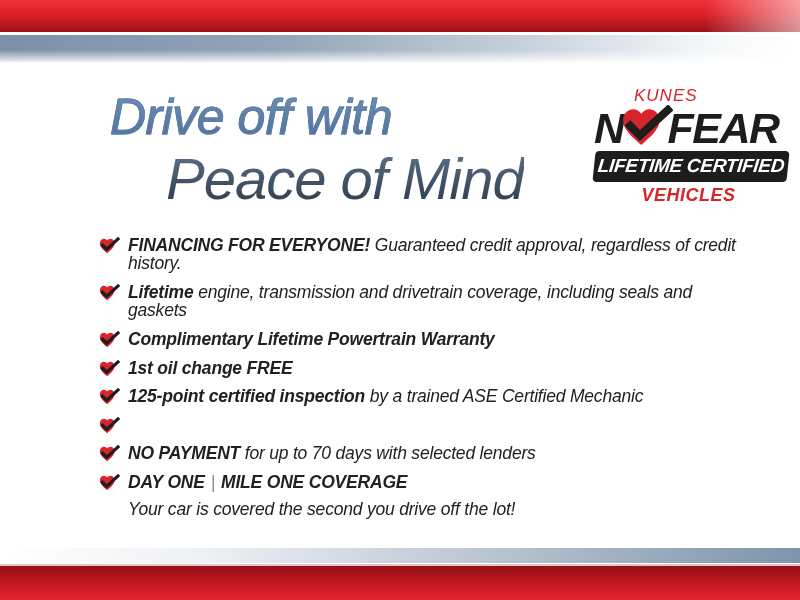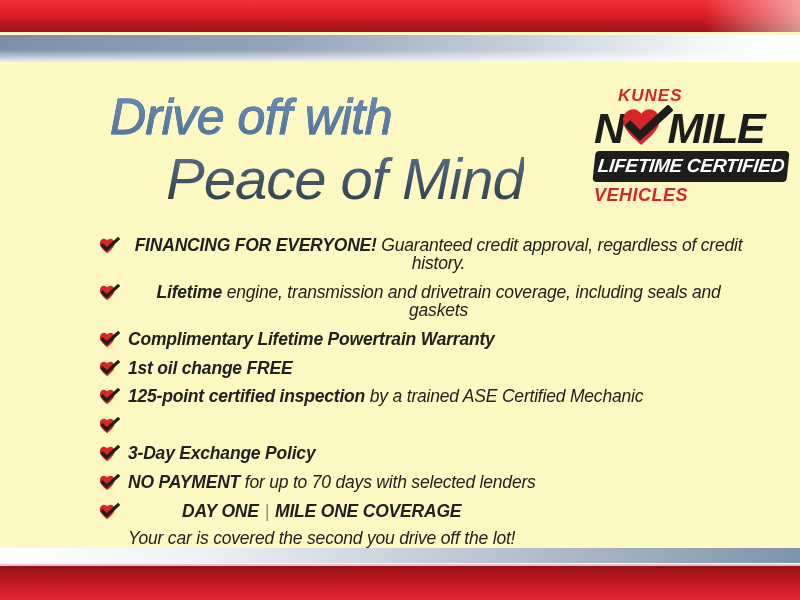--- a/index.html
+++ b/index.html
@@ -1,17 +1,17 @@
 <!DOCTYPE html>
 <html><head>
 <meta charset="utf-8">
 <style>
   html,body{margin:0;padding:0;background:#e9e9e9;}
   .stage{
-    position:relative;width:800px;height:600px;margin:0 auto;background:#fef9c3;
+    position:relative;width:800px;height:600px;margin:0 auto;background:#ffffff;
     overflow:hidden;font-family:"Liberation Sans",sans-serif;
   }
   
   .band{position:absolute;left:0;right:0;}
   .band-red-top{
     top:0;height:32px;
     background:
       linear-gradient(90deg, rgba(255,255,255,0) 88%, rgba(255,255,255,.55) 100%),
       linear-gradient(180deg,#ee3038 0%,#e02028 40%,#9e1117 100%);
   }
@@ -44,43 +44,43 @@
   @supports (-webkit-background-clip: text){
     .h1a{background:linear-gradient(180deg,#6f90b5 0%,#4e6f99 100%);
          -webkit-background-clip:text;background-clip:text;-webkit-text-fill-color:transparent;
          -webkit-text-stroke:0.9px #5b7ea7;}
     .h1b{background:linear-gradient(180deg,#5d7289 0%,#46586c 45%,#2f3c4a 100%);
          -webkit-background-clip:text;background-clip:text;-webkit-text-fill-color:transparent;}
   }
   
   .logo{position:absolute;top:86px;left:594px;width:194px;}
   .logo-kunes{
-    font-style:italic;font-weight:bold;font-size:17px;letter-spacing:1px;
-    color:#d6252c;margin-left:24px;
+    font-style:italic;font-weight:normal;font-size:17px;letter-spacing:1px;
+    color:#d6252c;margin-left:40px;
   }
   .logo-row{
     display:flex;align-items:center;height:42px;margin-top:1px;
     font-style:italic;font-weight:bold;font-size:43px;letter-spacing:-1.5px;color:#1d1d1b;
     white-space:nowrap;
   }
   .logo-heart{width:52px;height:42px;margin:-4px -5px 0 -3px;flex:none;}
   .logo-banner{
     margin-top:2px;background:#1d1d1b;border-radius:4px;transform:skewX(-6deg);
     color:#ffffff;font-style:italic;font-weight:bold;font-size:19px;letter-spacing:-0.3px;
     text-align:center;padding:4px 0 5px;
   }
   .logo-vehicles{
-    margin-top:3px;text-align:left;padding-right:5px;
+    margin-top:3px;text-align:center;padding-right:5px;
     font-style:italic;font-weight:bold;font-size:18px;letter-spacing:0.5px;color:#d6252c;
   }
   
   .benefits{position:absolute;left:99px;top:236px;width:650px;list-style:none;margin:0;padding:0;}
   .benefit{
     display:flex;align-items:flex-start;margin-bottom:10.4px;
-    font-style:italic;font-size:17.5px;line-height:18.3px;letter-spacing:-0.2px;color:#242021;text-align:center;
+    font-style:italic;font-size:17.5px;line-height:18.3px;letter-spacing:-0.2px;color:#242021;
   }
   .bicon{width:21px;height:17px;margin:1px 8px 0 0;flex:none;}
   .seg-bold{font-weight:bold;}
   .seg-sep{color:#8d8d8d;margin:0 6px;}
   .subline{margin-top:9px;font-weight:normal;}
 </style>
 </head>
 <body>
 
 <svg width="0" height="0" style="position:absolute">
@@ -104,21 +104,21 @@
   <div class="h1a">Drive off with</div>
   <div class="h1b">Peace of Mind</div>
 
   <div class="logo">
     <div class="logo-kunes">KUNES</div>
     <div class="logo-row">
       <span>N</span>
       <svg class="logo-heart" viewBox="0 0 27 22">
           <use href="#heartcheck"></use>
         </svg>
-      <span>MILE</span>
+      <span>FEAR</span>
     </div>
     <div class="logo-banner">LIFETIME CERTIFIED</div>
     <div class="logo-vehicles">VEHICLES</div>
   </div>
 
   <ul class="benefits">
 
     <li class="benefit">
       <svg class="bicon" viewBox="0 0 27 22">
           <use href="#heartcheck"></use>
@@ -168,29 +168,20 @@
         <span class="seg-rest">by a trained ASE Certified Mechanic</span>
       </span>
     </li>
 
     <li class="benefit">
       <svg class="bicon" viewBox="0 0 27 22">
           <use href="#heartcheck"></use>
         </svg>
     </li>
 
-    <li class="benefit">
-      <svg class="bicon" viewBox="0 0 27 22">
-          <use href="#heartcheck"></use>
-        </svg>
-      <span>
-        <span class="seg-bold">3-Day Exchange Policy</span>
-        <span class="seg-rest"></span>
-      </span>
-    </li>
 
     <li class="benefit">
       <svg class="bicon" viewBox="0 0 27 22">
           <use href="#heartcheck"></use>
         </svg>
       <span>
         <span class="seg-bold">NO PAYMENT</span>
         <span class="seg-rest">for up to 70 days with selected lenders</span>
       </span>
     </li>

